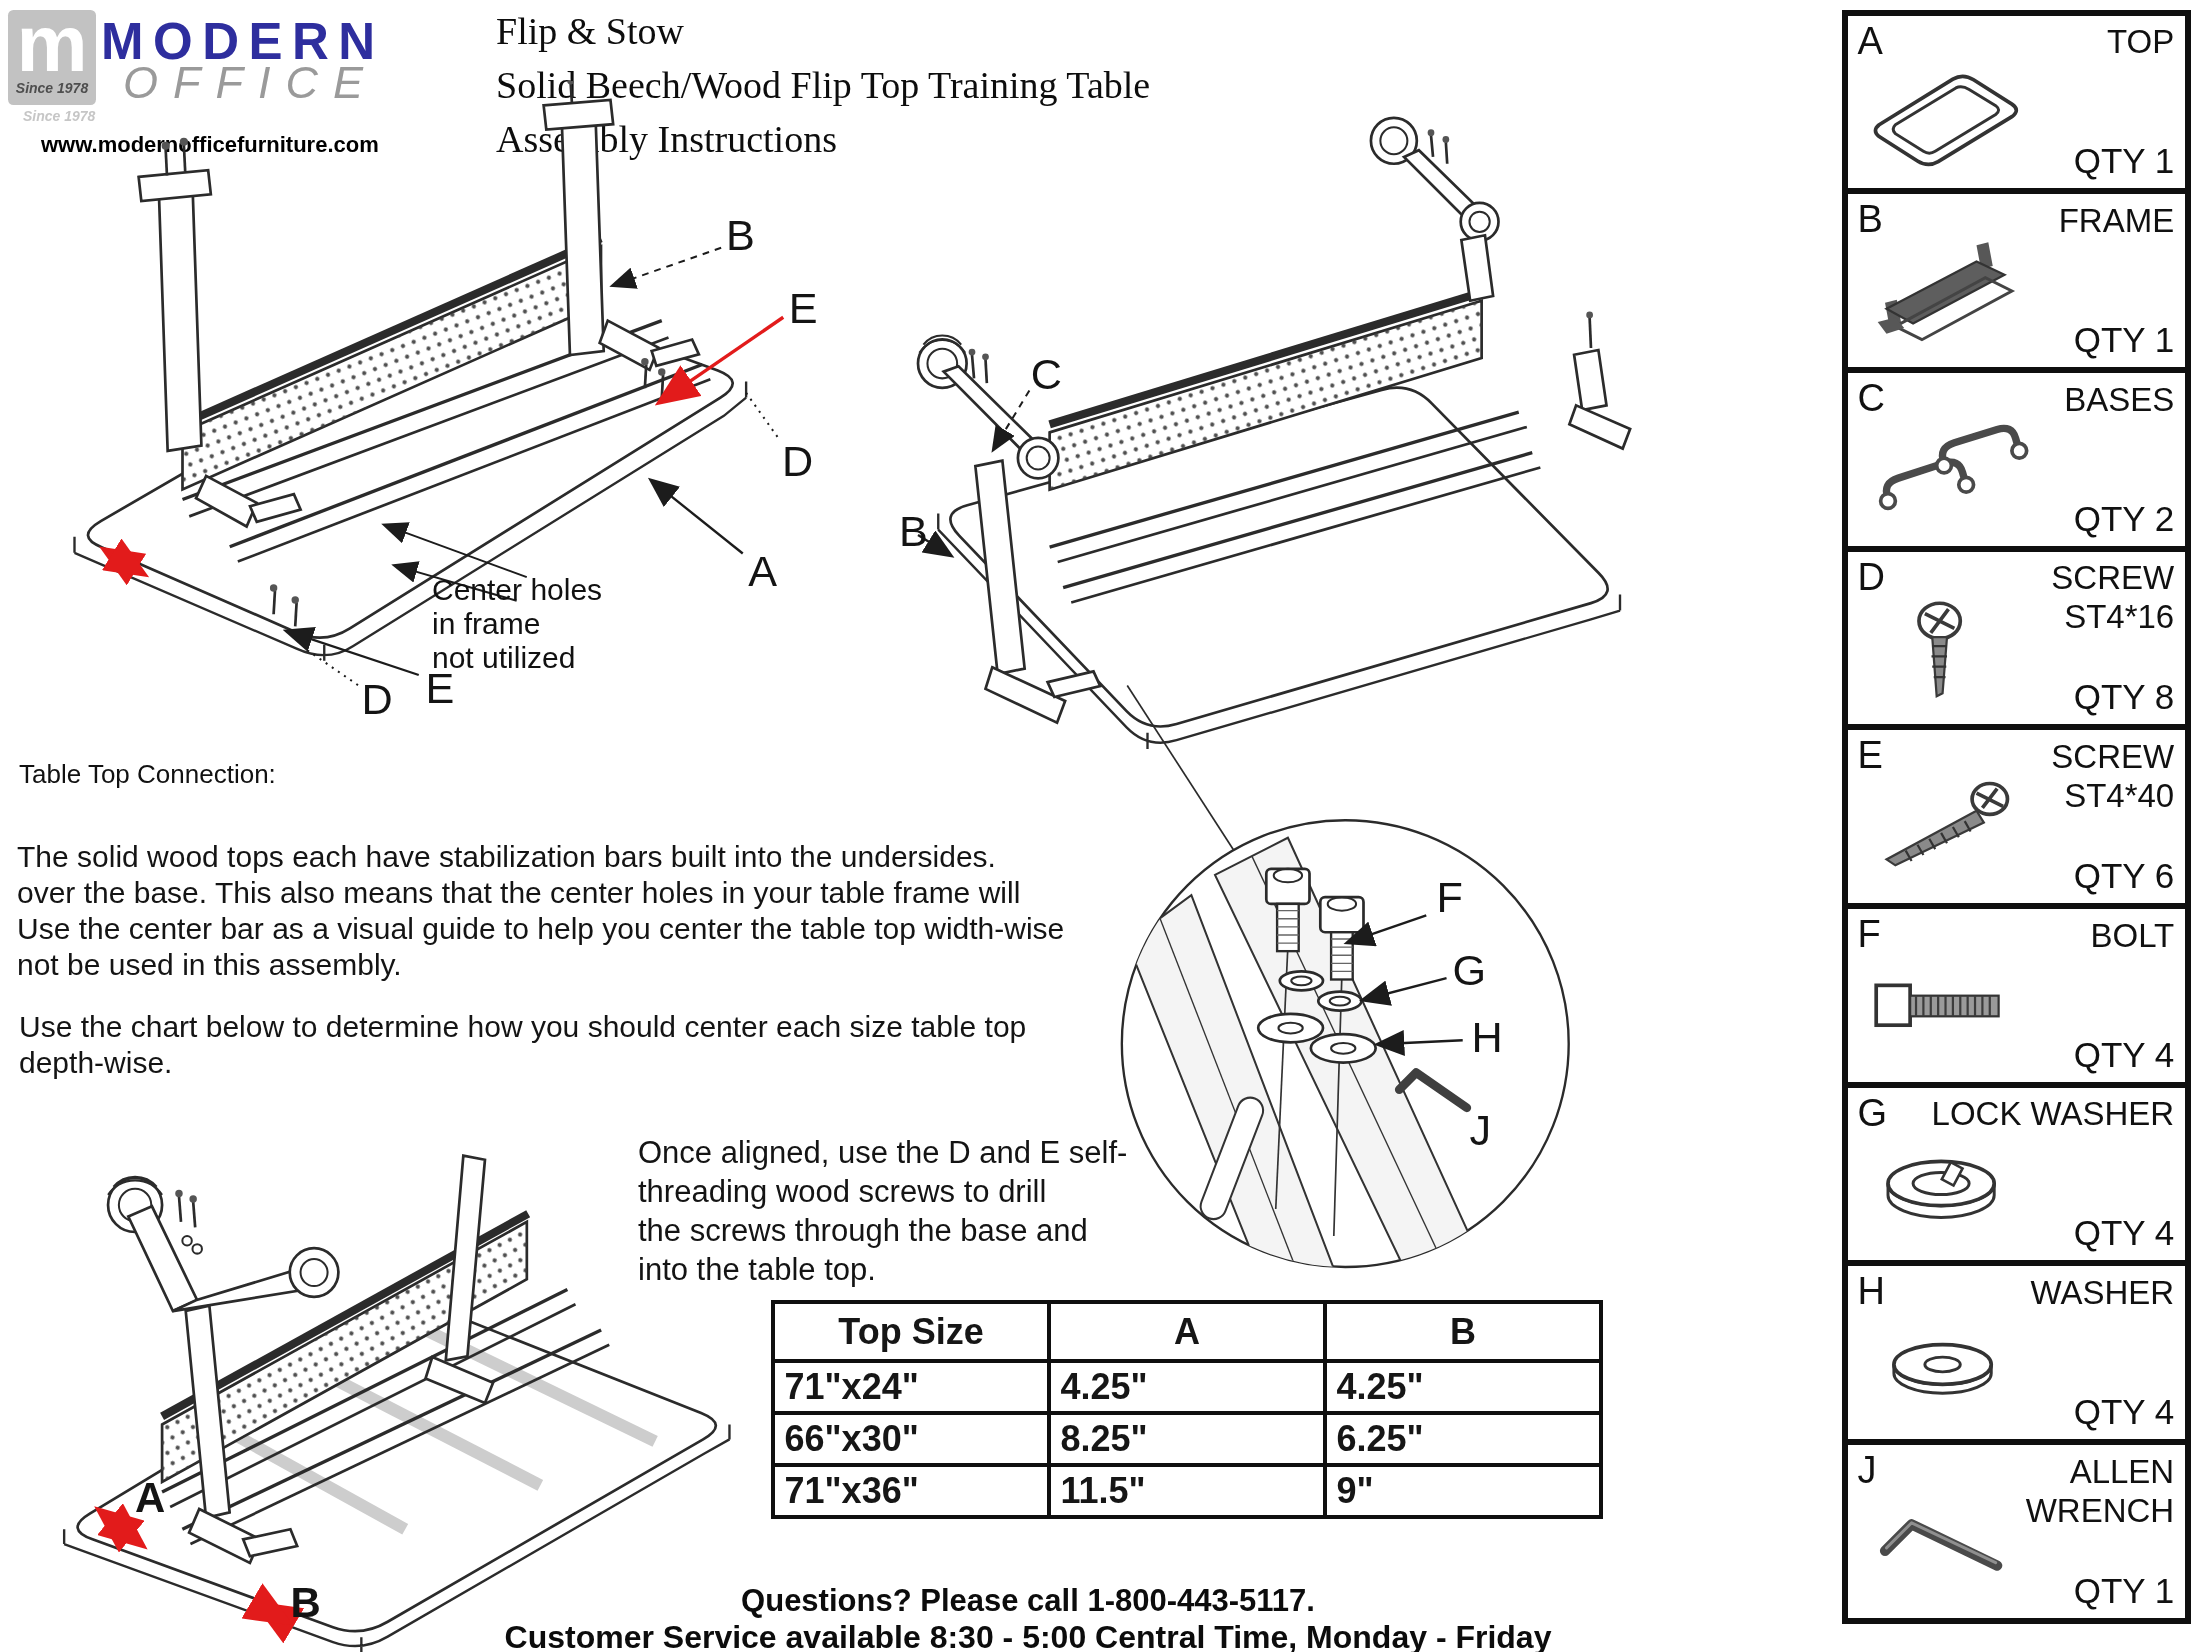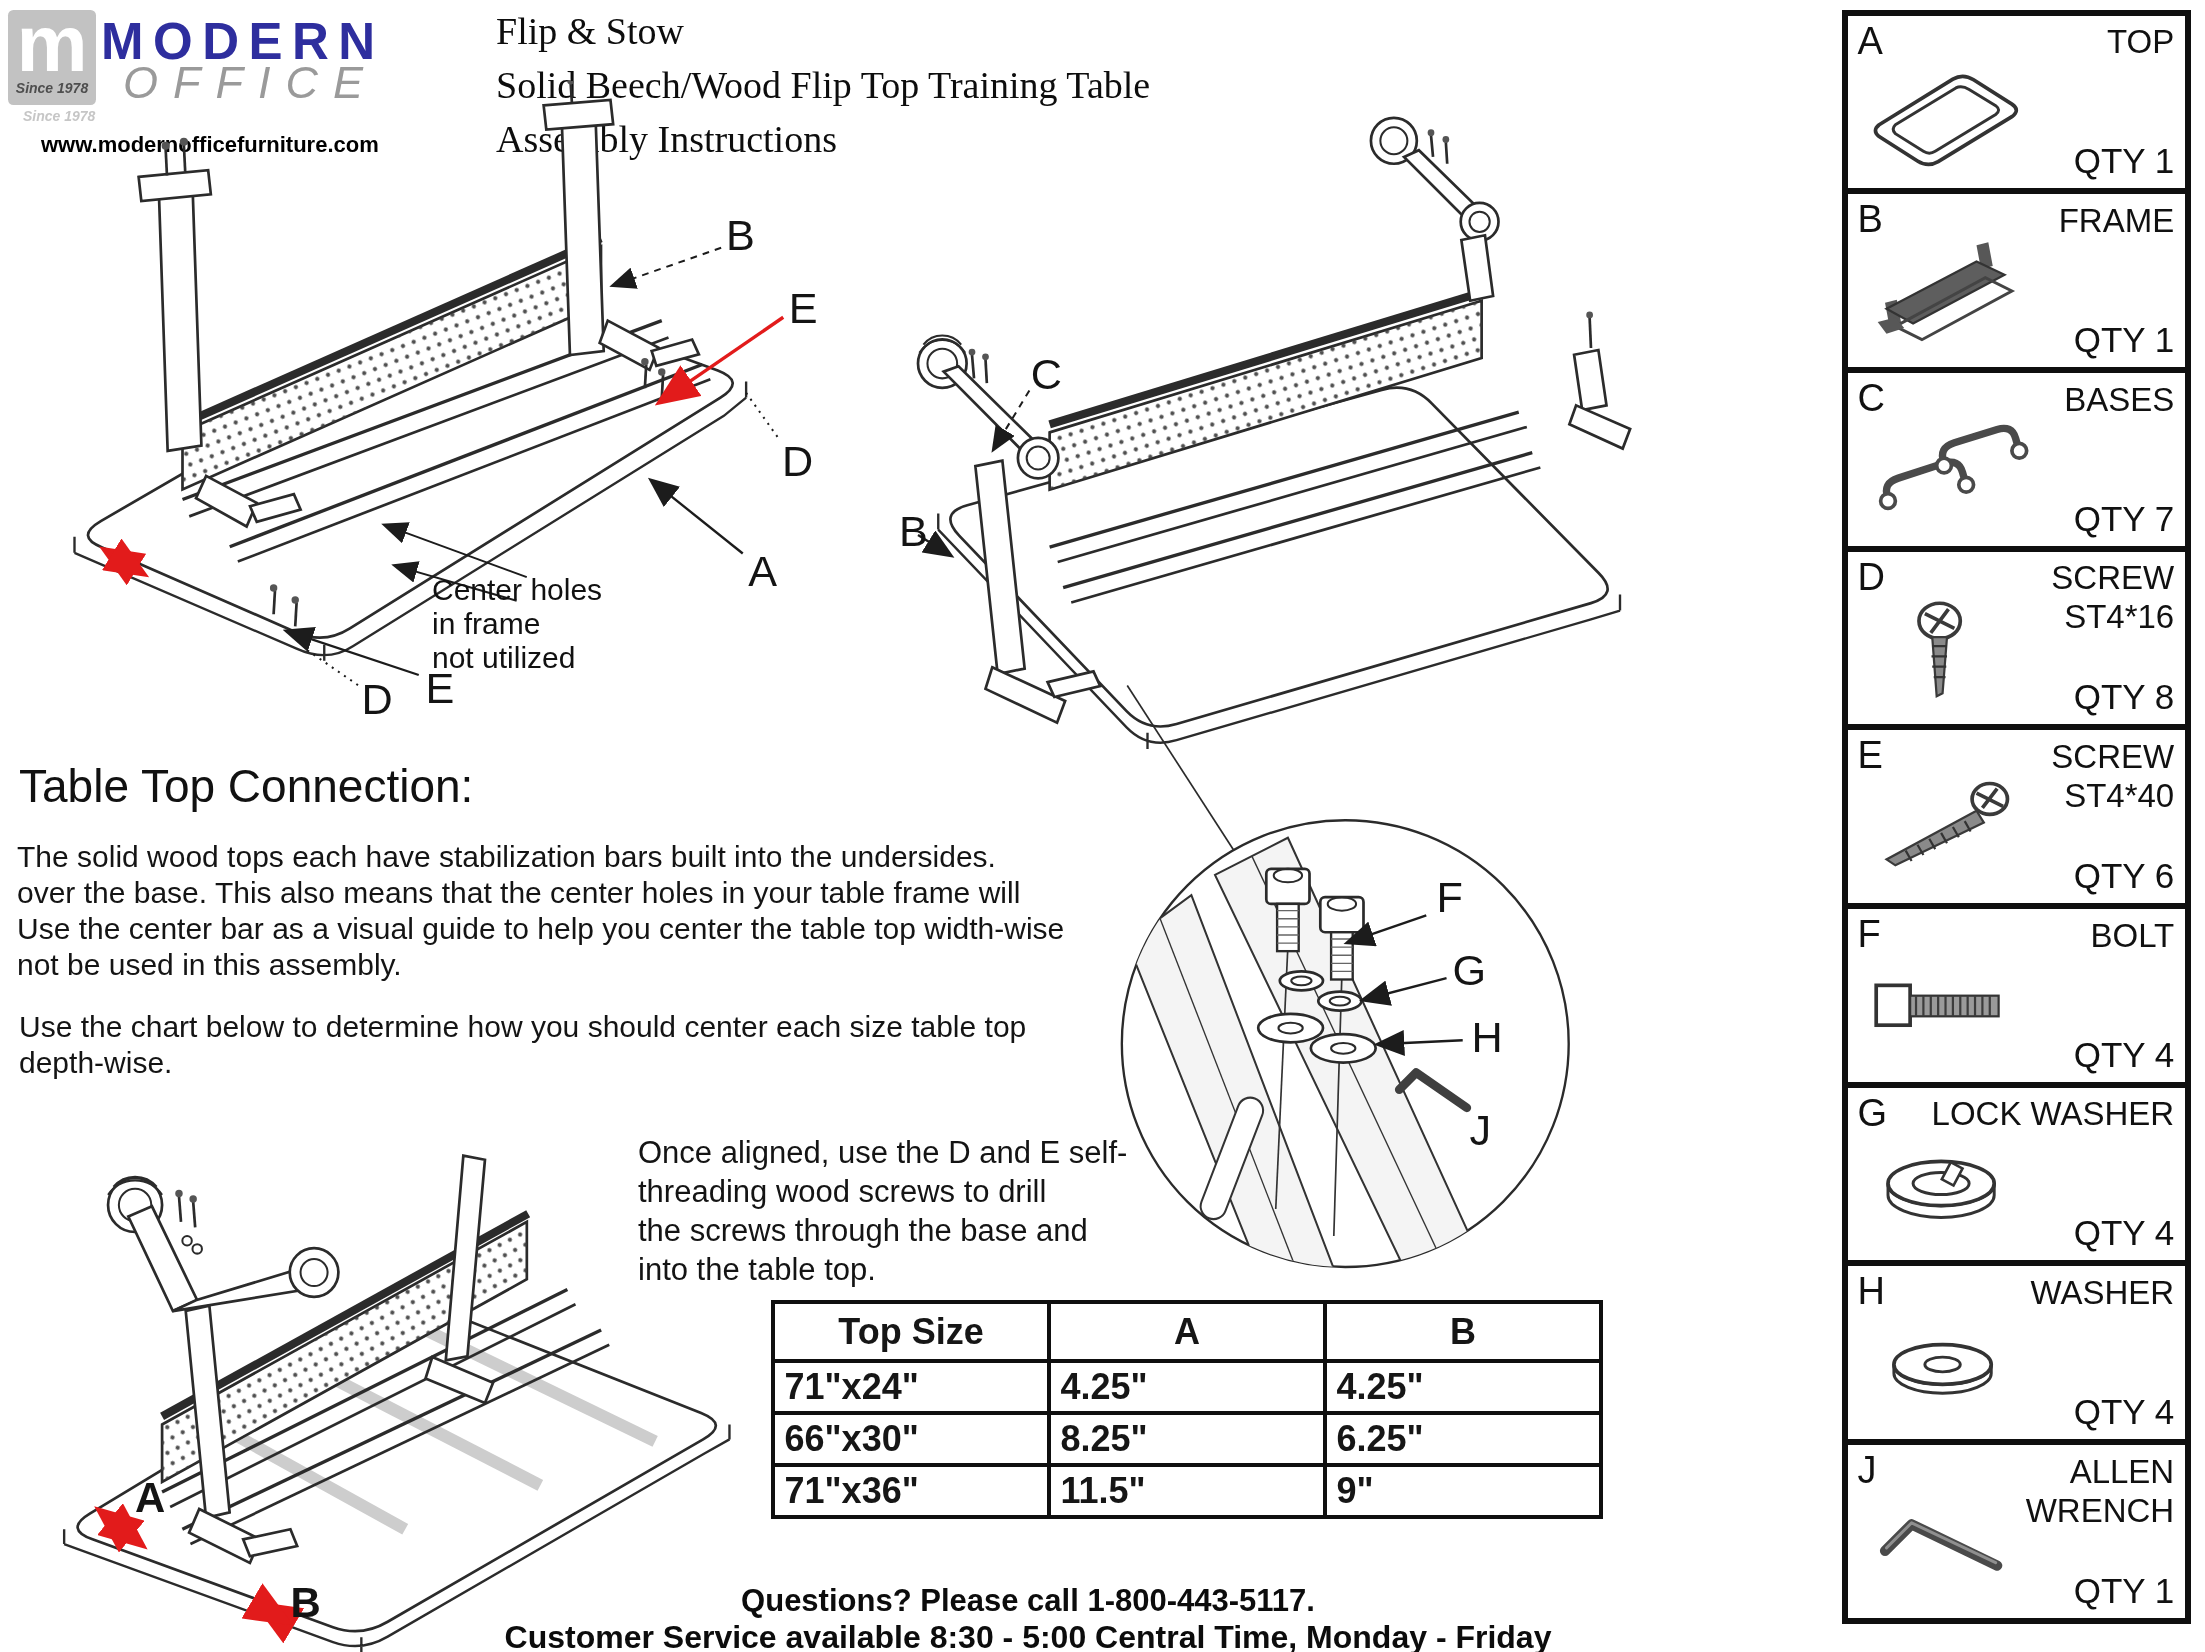--- a/index.html
+++ b/index.html
@@ -11,21 +11,21 @@
   
   .m-tile{position:absolute;left:8px;top:9.5px;width:88px;height:95px;background:#c2c2c2;border-radius:5.4px;}
   .m-glyph{position:absolute;left:0;top:-12px;width:88px;text-align:center;font-size:80px;font-weight:700;color:#ffffff;}
   .m-since{position:absolute;left:0;top:70px;width:88px;text-align:center;font-size:14px;font-style:italic;font-weight:700;color:#4e4e4e;}
   .m-since-ghost{position:absolute;left:23px;top:108px;font-size:14px;font-style:italic;font-weight:700;color:#c6c6c6;}
   .brand-top{position:absolute;left:101px;top:12px;font-size:51px;font-weight:700;letter-spacing:9.5px;color:#2e2e9e;}
   .brand-bottom{position:absolute;left:123px;top:57px;font-size:45px;font-style:italic;font-weight:400;letter-spacing:15px;color:#9a9a9a;}
   .website{position:absolute;left:41px;top:132px;font-size:22px;font-weight:700;color:#000;}
   .title{position:absolute;left:496px;top:4px;width:1013px;font-size:38px;line-height:54px;color:#0d0d0d;font-family:Liberation Serif, serif;}
   
-  .h-section{position:absolute;left:19px;top:759px;font-size:46px;color:#111;}
+  .h-section{position:absolute;left:19px;top:759px;font-size:26px;color:#111;}
   .para{position:absolute;font-size:30px;line-height:36px;color:#141414;}
   .note{position:absolute;left:432px;top:573px;width:324px;text-align:left;font-size:30px;line-height:34px;color:#111;}
   
   .size-table{position:absolute;left:771px;top:1300px;border-collapse:collapse;}
   .size-table th,.size-table td{border:4.7px solid #0f0f0f;}
   .size-table th{width:270px;height:53px;font-size:36px;font-weight:700;text-align:center;}
   .size-table td{height:46px;font-size:36px;font-weight:700;text-align:left;padding-left:9.5px;}
   .size-table{border:2.7px solid #0f0f0f;}
   
   .footer1{position:absolute;left:353px;top:1583px;width:1350px;text-align:center;font-size:31px;font-weight:700;color:#0c0c0c;}
@@ -415,21 +415,21 @@
         <polygon points="40,128 162,62 198,80 76,146" fill="none" stroke="#444" stroke-width="4"></polygon>
         <polygon points="16,122 40,116 52,130 28,138" fill="#575757"></polygon>
       </svg>
     </div>
 
     <div class="pl-row">
       <span class="pl-letter">C</span>
       <div class="pl-name">
           <div>BASES</div>
         </div>
-      <span class="pl-qty">QTY 7</span>
+      <span class="pl-qty">QTY 2</span>
       <svg class="pl-icon" width="176" height="118" viewBox="0 0 220 160">
         <path d="M30,118 q-8,-20 14,-27 l62,-20 q20,-6 25,12 l4,14" fill="none" stroke="#4a4a4a" stroke-width="10" stroke-linecap="round"></path>
         <circle cx="30" cy="122" r="10" fill="#fff" stroke="#4a4a4a" stroke-width="5"></circle>
         <circle cx="136" cy="100" r="10" fill="#fff" stroke="#4a4a4a" stroke-width="5"></circle>
         <path d="M106,70 q-8,-20 14,-27 l58,-18 q20,-6 25,12 l4,14" fill="none" stroke="#4a4a4a" stroke-width="10" stroke-linecap="round"></path>
         <circle cx="106" cy="74" r="10" fill="#fff" stroke="#4a4a4a" stroke-width="5"></circle>
         <circle cx="208" cy="54" r="10" fill="#fff" stroke="#4a4a4a" stroke-width="5"></circle>
       </svg>
     </div>
 

